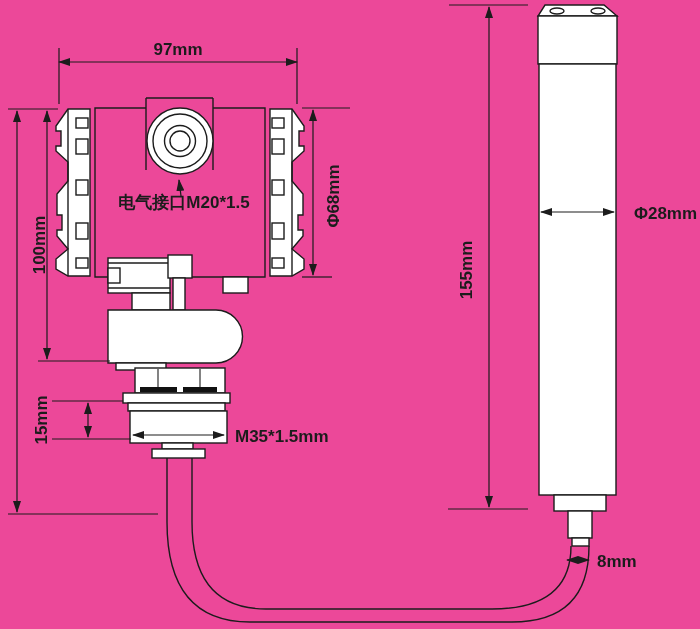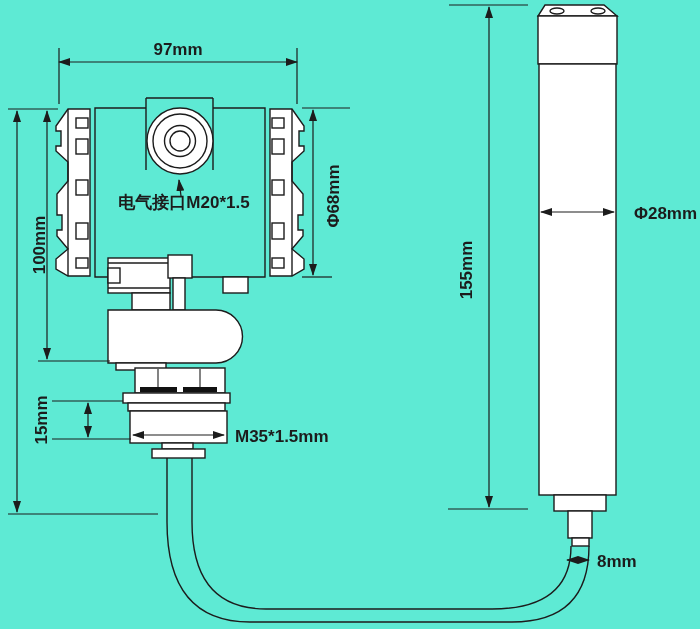--- a/index.html
+++ b/index.html
@@ -1,16 +1,16 @@
 <!DOCTYPE html>
 <html><head>
 <meta charset="utf-8">
 <style>
   html,body{margin:0;padding:0;background:#ffffff;}
-  .canvas{width:700px;height:629px;background:#5eead4;position:relative;overflow:hidden;}
+  .canvas{width:700px;height:629px;background:#ec4899;position:relative;overflow:hidden;}
   .lbl{
     font-family:"Liberation Sans","DejaVu Sans",sans-serif;
     font-weight:600;
     font-size:17px;
     fill:#1c1c1c;
   }
   .cjk{font-weight:700;}
   .ln{stroke:#1c1c1c;stroke-width:1.4;fill:none;stroke-linejoin:miter;}
   .pt{stroke:#1c1c1c;stroke-width:1.4;fill:#ffffff;stroke-linejoin:miter;}
   .thin{stroke:#1c1c1c;stroke-width:1.1;fill:none;}

